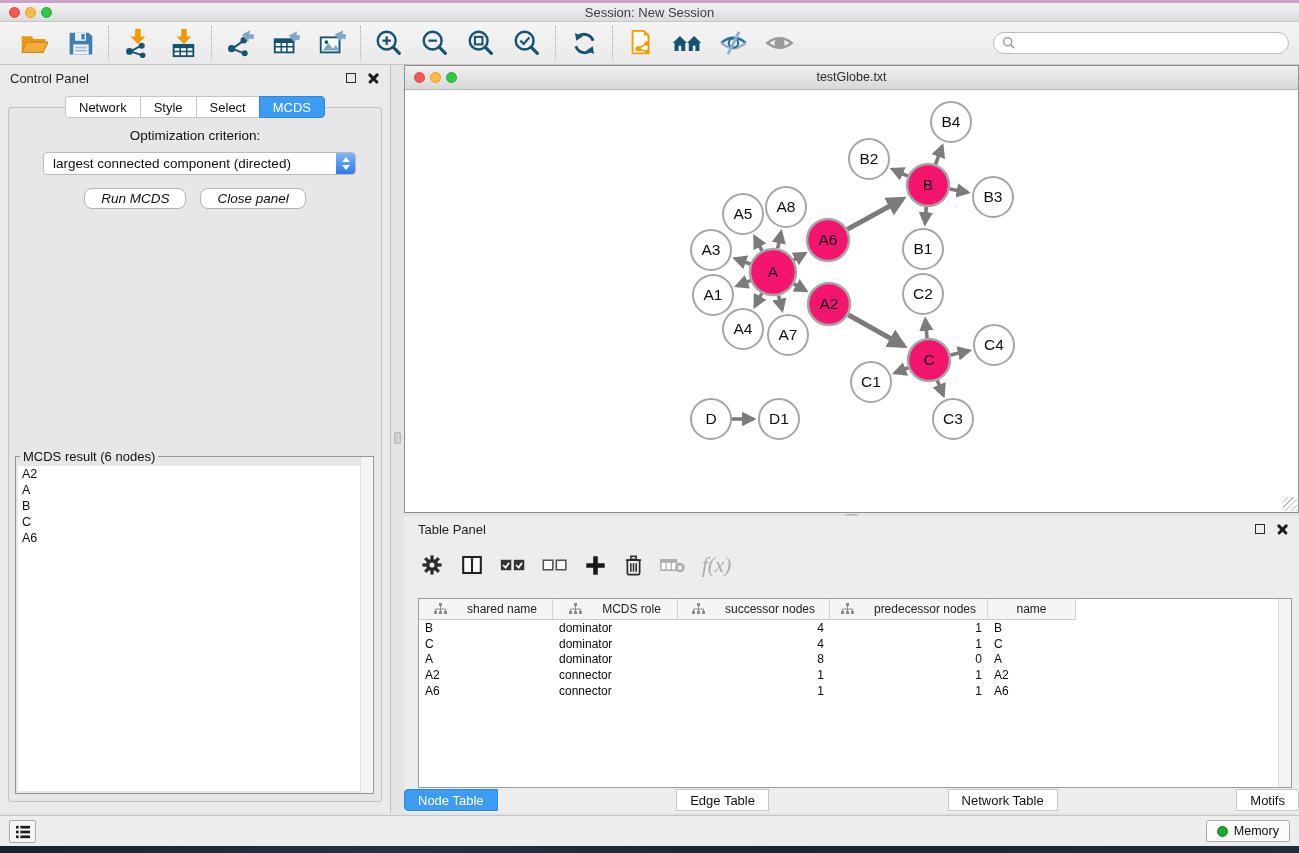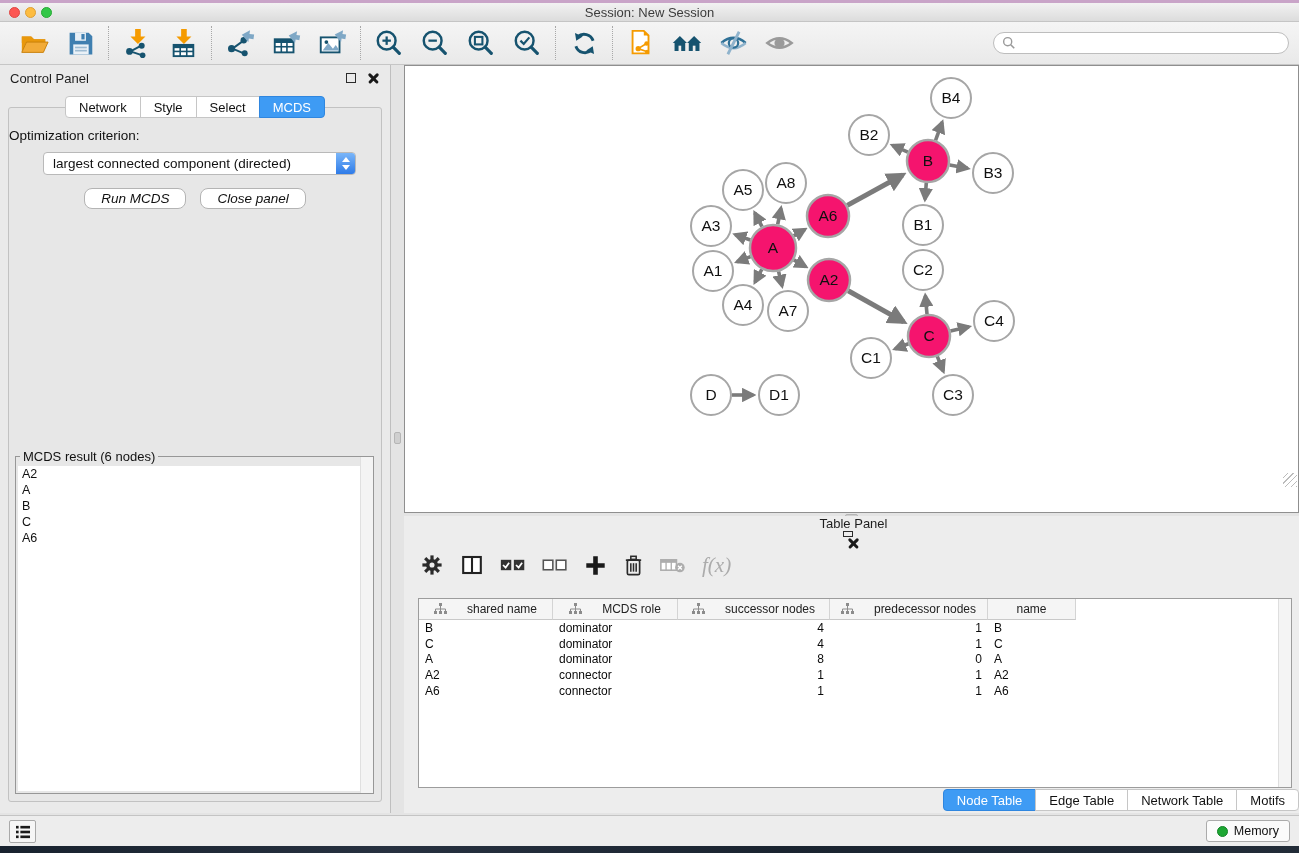--- a/index.html
+++ b/index.html
@@ -40,21 +40,21 @@
 
   .seg-tabs { position:absolute; top:31px; left:50%; transform:translateX(-50%); display:flex; }
   .seg-tab { height:22px; padding:0 13px; background:#FFF; border:1px solid #C6C6C6; margin-left:-1px;
       font-size:13px; color:#111; display:flex; align-items:center; white-space:nowrap; }
   .seg-tab:first-child { border-radius:4px 0 0 4px; margin-left:0; }
   .seg-tab:last-child { border-radius:0 4px 4px 0; }
   .seg-tab.selected { background:#3E9BF4; border-color:#2F86DF; color:#fff; }
 
   .tab-content { position:absolute; left:8px; right:8px; top:42px; bottom:11px;
       background:#E7E7E7; border:1px solid #C2C2C2; border-radius:3px; }
-  .opt-label { position:absolute; top:20px; left:0; right:0; text-align:left; font-size:13.5px; color:#111; }
+  .opt-label { position:absolute; top:20px; left:0; right:0; text-align:center; font-size:13.5px; color:#111; }
   .dropdown { position:absolute; top:44px; left:34px; width:313px; height:23px; background:#FFF;
       border:1px solid #B9B9B9; border-radius:4px; display:flex; align-items:center; }
   .dropdown-value { flex:1; font-size:13.5px; color:#111; padding-left:9px; white-space:nowrap; overflow:hidden; }
   .dropdown-stepper { width:19px; height:21px; border-radius:0 3px 3px 0;
       background:linear-gradient(#7AB6F9,#2E7BE8); position:relative; }
   .dropdown-stepper:before { content:""; position:absolute; left:5.5px; top:4px;
       border-left:4px solid transparent; border-right:4px solid transparent; border-bottom:5px solid #fff; }
   .dropdown-stepper:after { content:""; position:absolute; left:5.5px; bottom:4px;
       border-left:4px solid transparent; border-right:4px solid transparent; border-top:5px solid #fff; }
   .btn-row { position:absolute; top:80px; left:0; right:0; display:flex; justify-content:center; gap:14px; }
@@ -79,33 +79,33 @@
   .resize-grip { position:absolute; right:1px; bottom:1px; width:14px; height:14px;
       background:repeating-linear-gradient(135deg, transparent 0 3px, #ABABAB 3px 4px); opacity:.8; }
 
   .divider-v-handle { position:absolute; left:394px; top:432px; width:7px; height:12px;
       background:#CFCFCF; border:1px solid #B5B5B5; border-radius:2px; }
   .divider-h-handle { position:absolute; left:845px; top:513.5px; width:13px; height:6px;
       background:#CFCFCF; border:1px solid #B5B5B5; border-radius:2px; }
 
   
   .table-panel { position:absolute; left:404px; top:516px; width:895px; height:297px; background:#EDEDED; }
-  .tp-header { height:26px; display:flex; align-items:center; padding:0 10px 0 14px; font-size:13px; color:#1E1E1E;flex-direction:column; }
+  .tp-header { height:26px; display:flex; align-items:center; padding:0 10px 0 14px; font-size:13px; color:#1E1E1E; }
   .tp-toolbar { height:46px; display:flex; align-items:center; gap:16px; padding-left:16px; }
   .fx-label { font-family:"Liberation Serif", serif; font-style:italic; font-size:21px; color:#ABABAB; }
 
   .tp-table { position:absolute; left:14px; top:82px; width:874px; height:190px; background:#fff; border:1px solid #9C9C9C; overflow:hidden; }
   .thead { display:flex; }
   .th { height:21px; background:#F5F5F5; border-right:1px solid #D4D4D4; border-bottom:1px solid #C9C9C9;
       display:flex; align-items:center; justify-content:center; gap:20px; font-size:12px; color:#222; }
   .tr { display:flex; height:15.8px; align-items:center; }
   .td { font-size:12px; color:#0A0A0A; padding:0 6px; white-space:nowrap; overflow:hidden; }
   .tp-scroll { position:absolute; right:0; top:0; bottom:0; width:13px; background:#F4F4F4; border-left:1px solid #DEDEDE; }
 
-  .tp-tabs { position:absolute; left:0; right:0; top:273px; display:flex; justify-content:flex-end; }
+  .tp-tabs { position:absolute; left:0; right:0; top:273px; display:flex; justify-content:space-between; }
   .tp-tabs .seg-tab { height:22px; }
 
   
   .status-bar { position:absolute; left:0; top:815px; width:100%; height:49px; background:#EDEDED; border-top:1px solid #C4C4C4; }
   .status-list-btn { position:absolute; left:9px; top:4px; width:27px; height:23px; background:#F6F6F6;
       border:1px solid #A9A9A9; border-radius:2px; display:flex; align-items:center; justify-content:center; }
   .memory-btn { position:absolute; right:9px; top:4px; height:22px; padding:0 10px; background:#FBFBFB;
       border:1px solid #ABABAB; border-radius:3px; display:flex; align-items:center; gap:6px; font-size:12.5px; color:#111; }
   .memory-dot { width:11px; height:11px; border-radius:50%; background:#1DA733; border:1px solid #148427; }
   .desktop-bottom { position:absolute; left:0; top:846px; width:100%; height:7px;
@@ -326,20 +326,26 @@
   </div>
   <div class="seg-tabs">
     <span class="seg-tab">Network</span>
     <span class="seg-tab">Style</span>
     <span class="seg-tab">Select</span>
     <span class="seg-tab selected">MCDS</span>
   </div>
 </div>
 
 <div class="network-window">
+  <div class="net-titlebar">
+    <span class="traffic tl-red"></span>
+    <span class="traffic tl-yellow"></span>
+    <span class="traffic tl-green"></span>
+    <div class="net-title-text">testGlobe.txt</div>
+  </div>
   <div class="net-canvas">
     <svg id="graph-svg" width="893" height="422">
       <defs>
         <marker id="arrow" viewBox="0 0 4 4" markerWidth="4" markerHeight="4" refX="3.1" refY="2" orient="auto">
           <path d="M0,0 L4,2 L0,4 z" fill="#7B7B7B"></path>
         </marker>
       </defs>
     <line x1="356.9738499470296" y1="160.68277656425724" x2="349.8347343901882" y2="146.88048648769723" stroke="#7B7B7B" stroke-width="3.6" marker-end="url(#arrow)"></line>
         <line x1="372.7067872433164" y1="158.46606378341792" x2="375.94804835884037" y2="142.2597582057981" stroke="#7B7B7B" stroke-width="3.6" marker-end="url(#arrow)"></line>
         <line x1="345.3817341084501" y1="173.97416371590165" x2="330.2769387235969" y2="168.61439761159892" stroke="#7B7B7B" stroke-width="3.6" marker-end="url(#arrow)"></line>

